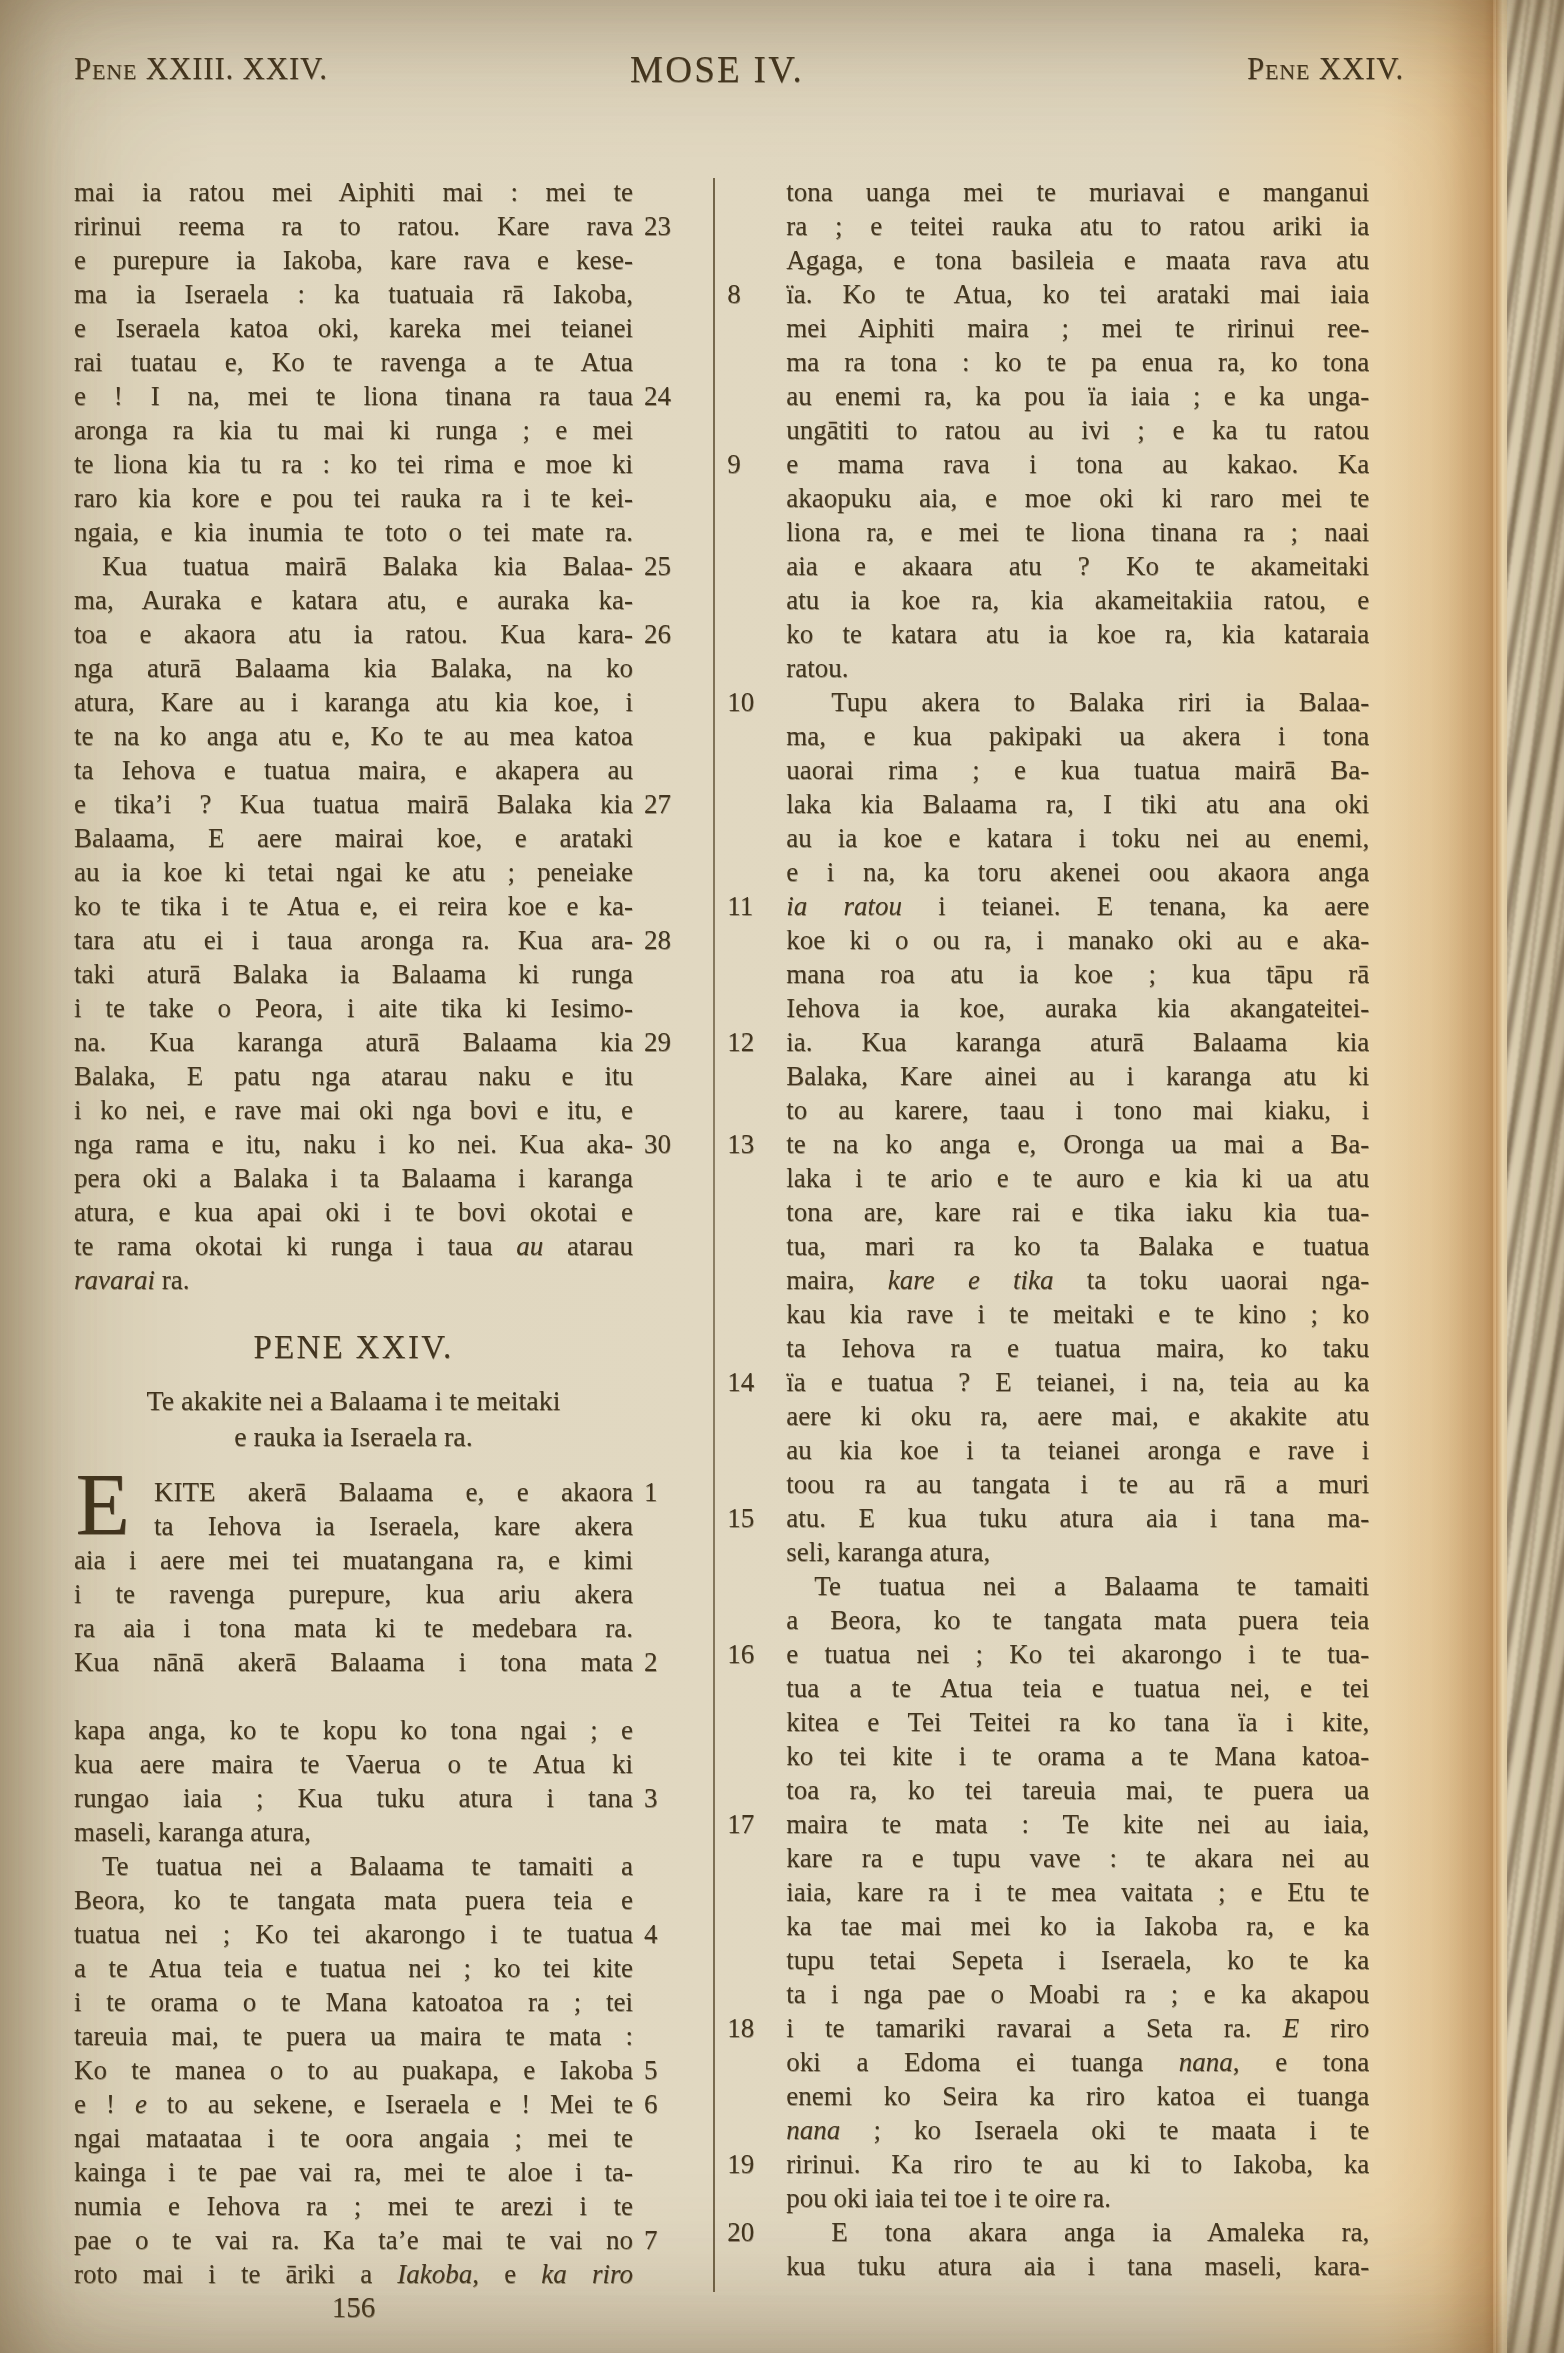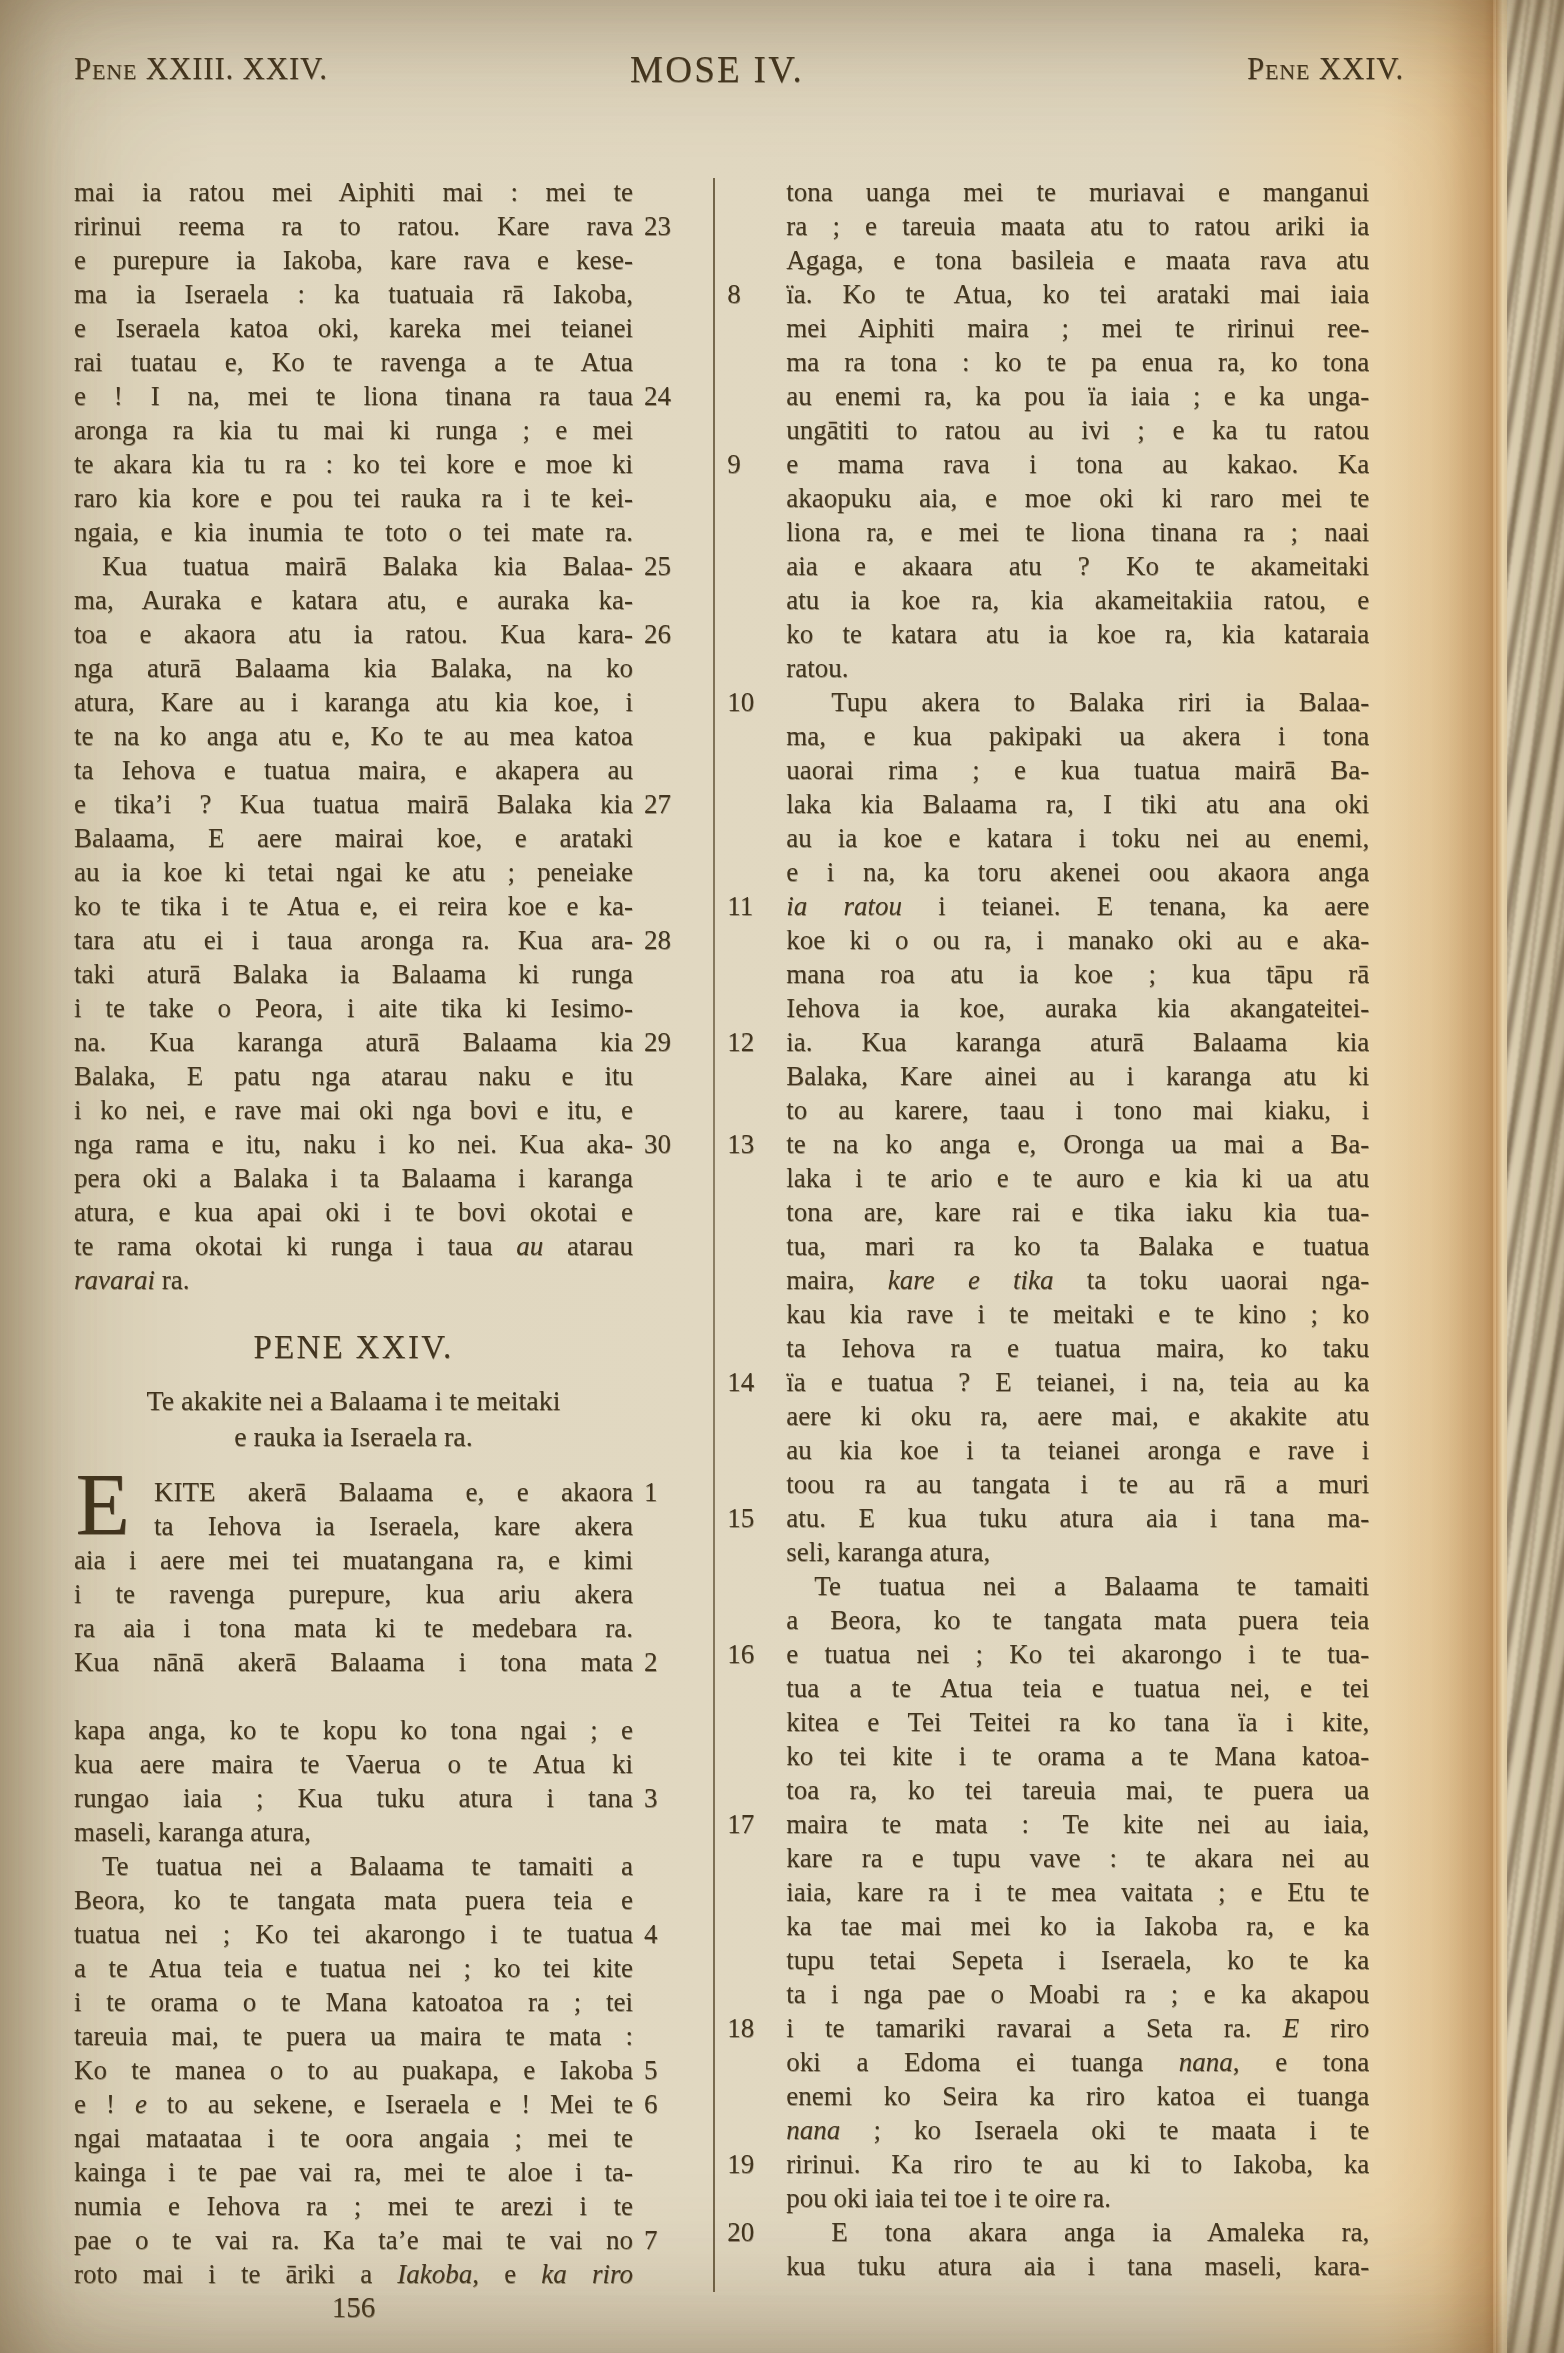--- a/index.html
+++ b/index.html
@@ -101,21 +101,21 @@
           </div>
           <div class="line">
             <span class="t">e !  I na, mei te liona tinana ra taua</span>
             <span class="vnum">24</span>
           </div>
           <div class="line">
             <span class="t">aronga ra kia tu mai ki runga ; e mei</span>
             <span class="vnum"></span>
           </div>
           <div class="line">
-            <span class="t">te akara kia tu ra : ko tei kore e moe ki</span>
+            <span class="t">te liona kia tu ra : ko tei rima e moe ki</span>
             <span class="vnum"></span>
           </div>
           <div class="line">
             <span class="t">raro kia kore e pou tei rauka ra i te kei-</span>
             <span class="vnum"></span>
           </div>
           <div class="line">
             <span class="t">ngaia, e kia inumia te toto o tei mate ra.</span>
             <span class="vnum"></span>
           </div>
@@ -314,21 +314,21 @@
     </div>
     <div class="divider"></div>
     <div class="col-right">
       <div class="lines" id="right-lines">
           <div class="line">
             <span class="vnum"></span>
             <span class="t">tona uanga mei te muriavai e manganui</span>
           </div>
           <div class="line">
             <span class="vnum"></span>
-            <span class="t">ra ;  e tareuia maata atu to ratou ariki ia</span>
+            <span class="t">ra ;  e teitei rauka atu to ratou ariki ia</span>
           </div>
           <div class="line">
             <span class="vnum"></span>
             <span class="t">Agaga, e tona basileia e maata rava atu</span>
           </div>
           <div class="line">
             <span class="vnum">8</span>
             <span class="t">ïa.   Ko te Atua, ko tei arataki mai iaia</span>
           </div>
           <div class="line">

